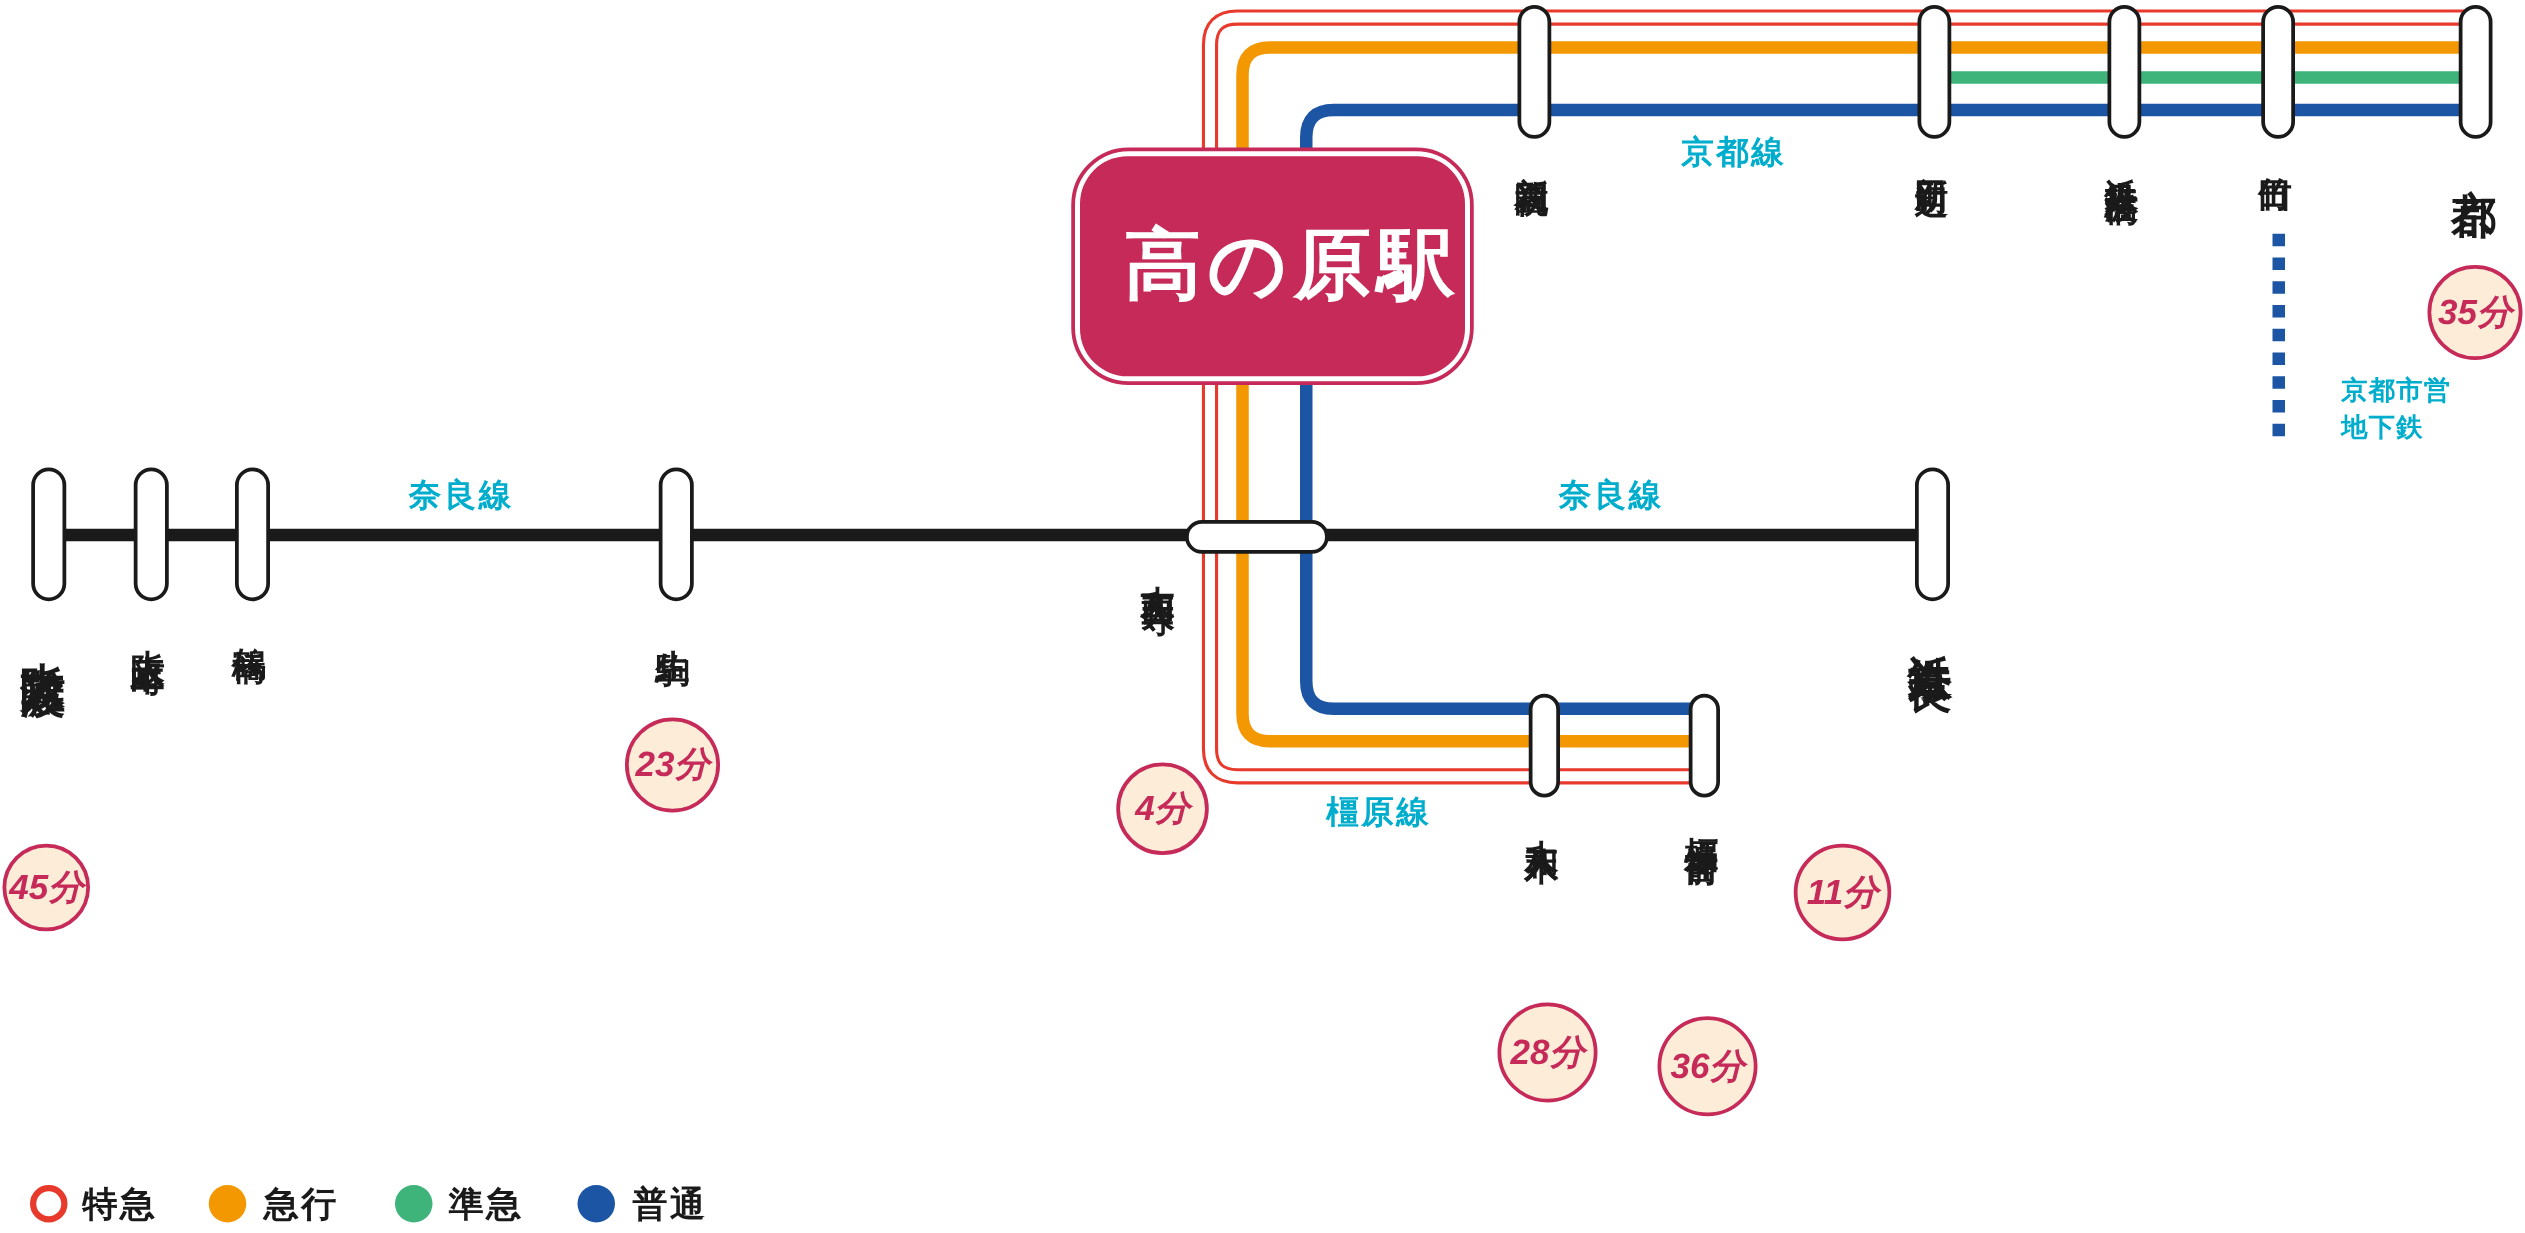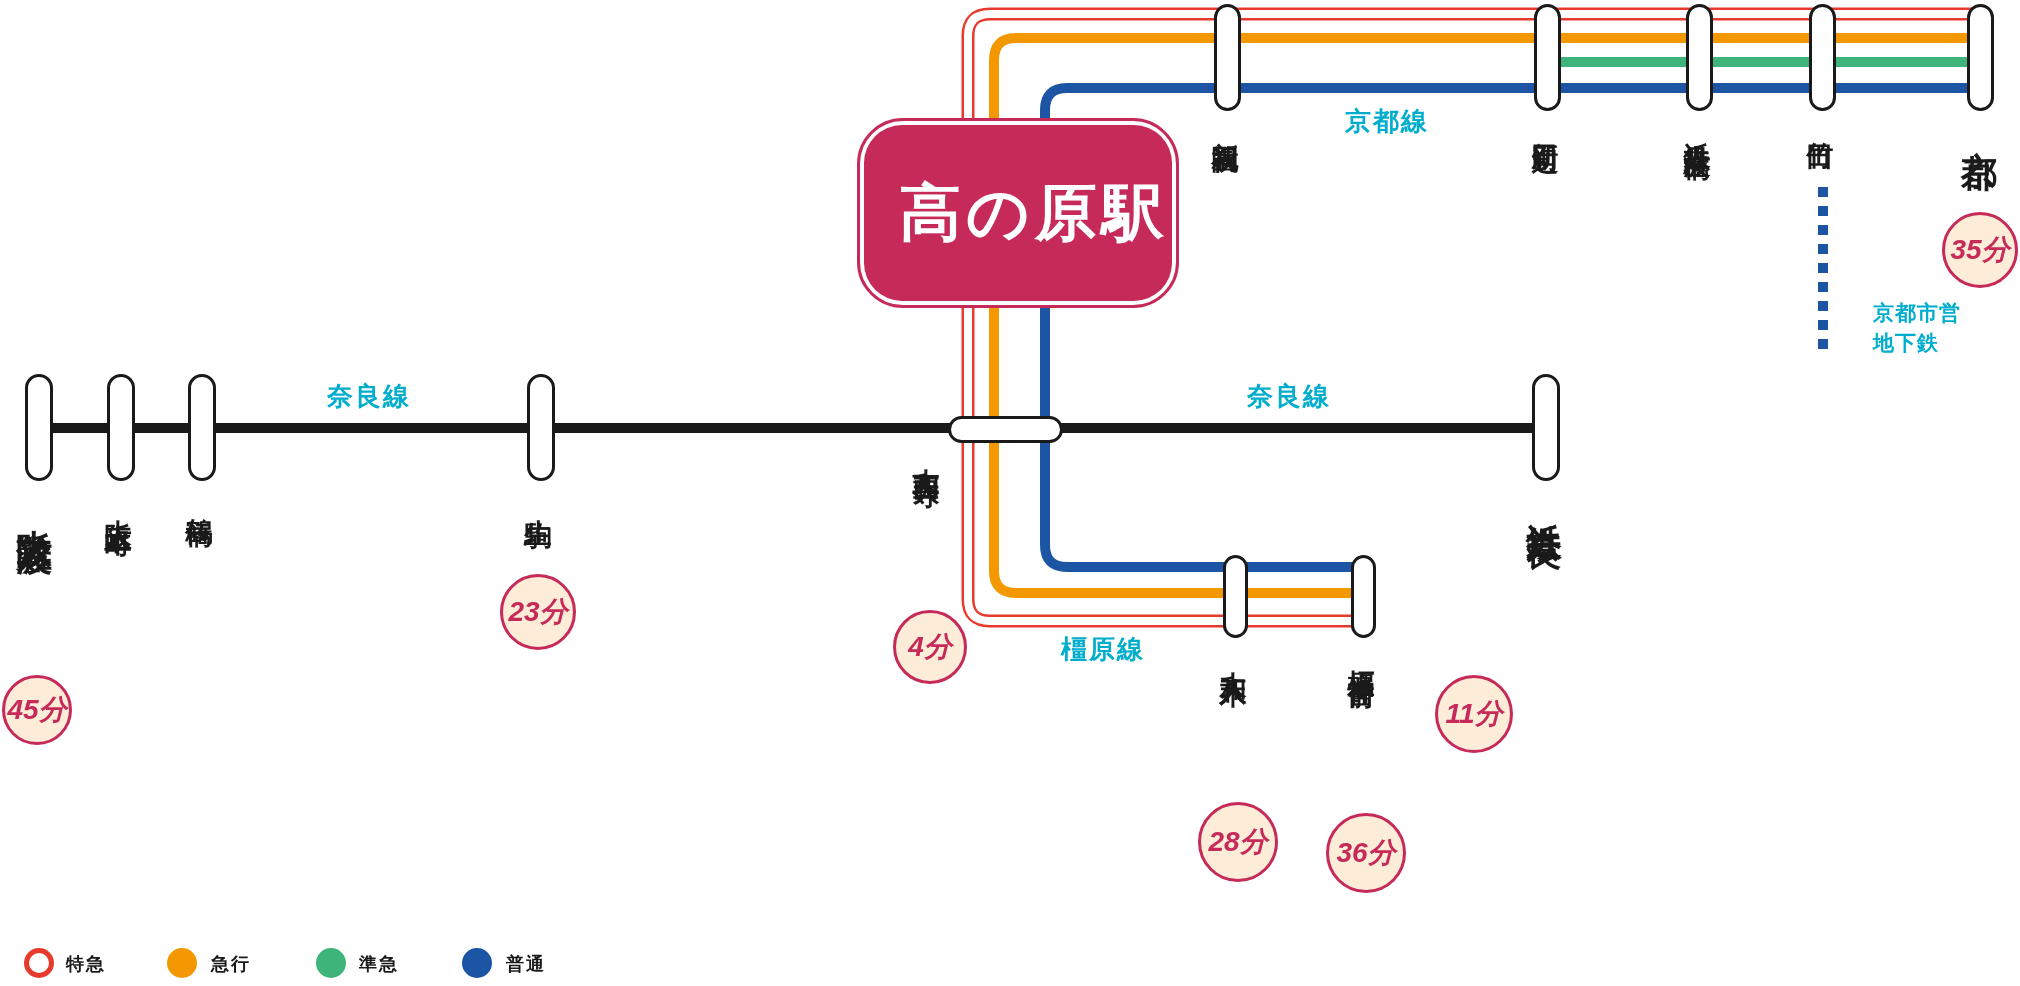--- a/index.html
+++ b/index.html
@@ -51,21 +51,21 @@
   #hub-box-inner .hub-text{
     color:#fff;font-size:62px;font-weight:800;letter-spacing:5px;line-height:1;
   }
   
   .legend-dot{position:absolute;width:30px;height:30px;border-radius:50%;}
   .legend-ring{
     position:absolute;width:30px;height:30px;border-radius:50%;
     box-sizing:border-box;border:5px solid var(--express-red);background:#fff;
   }
   .legend-text{
-    position:absolute;font-size:18px;font-weight:600;color:var(--rail-black);
+    position:absolute;font-size:28px;font-weight:600;color:var(--rail-black);
     line-height:28px;letter-spacing:2px;white-space:nowrap;
   }
   #note{
     position:absolute;right:8px;top:947px;font-size:26px;font-weight:500;
     color:var(--note-dark);letter-spacing:0;white-space:nowrap;
   }
 </style>
 </head>
 <body>
 

